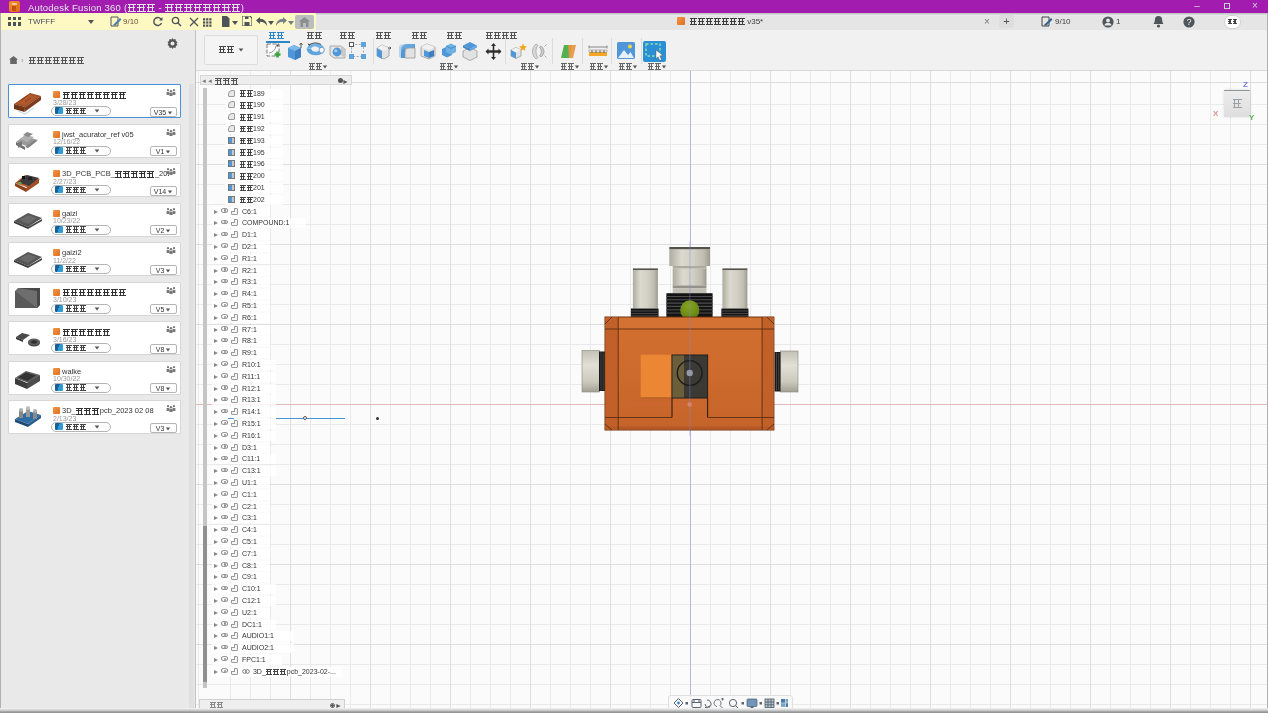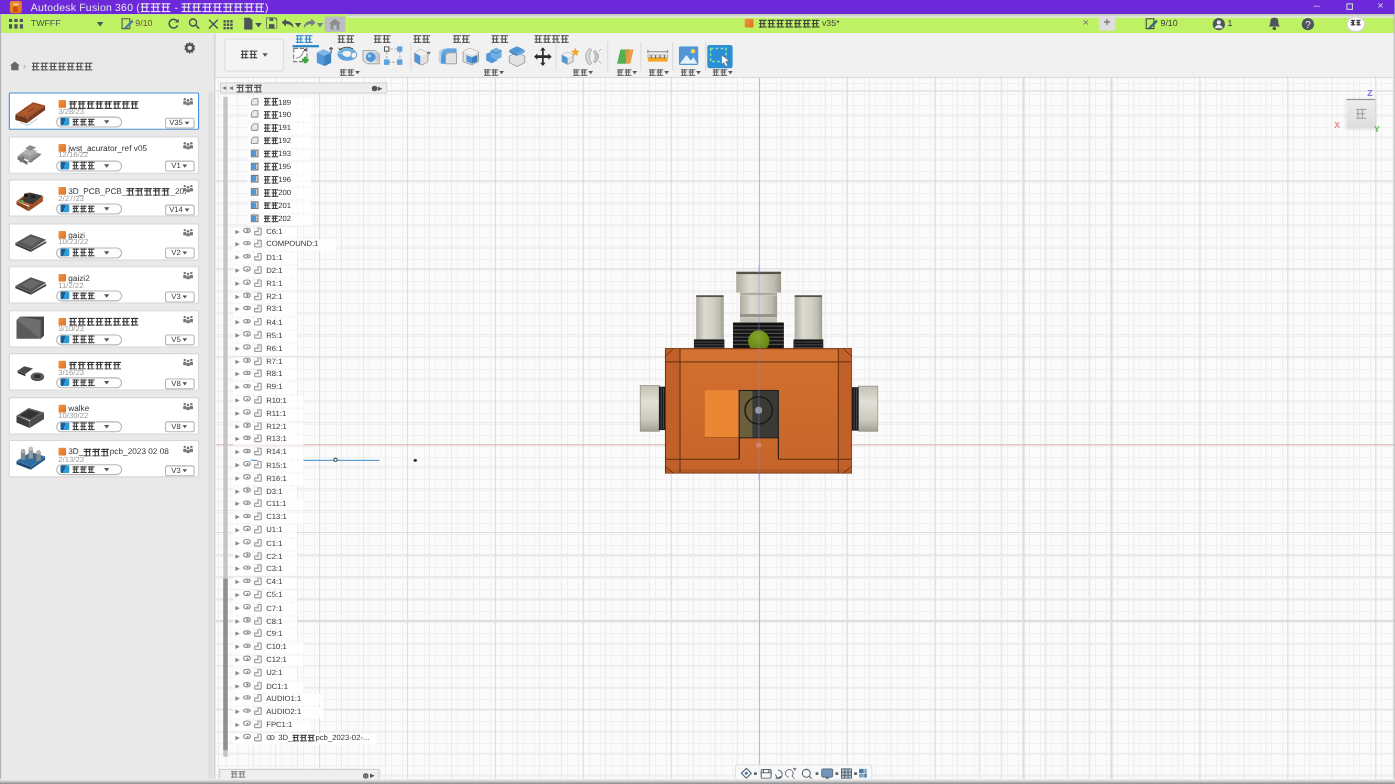--- a/index.html
+++ b/index.html
@@ -11,29 +11,29 @@
 linear-gradient(currentColor,currentColor) 0 46%/86% 1px,
 linear-gradient(currentColor,currentColor) 0 100%/100% 1px,
 linear-gradient(currentColor,currentColor) 22% 0/1px 100%,
 linear-gradient(currentColor,currentColor) 72% 14%/1px 86%;
 background-repeat:no-repeat}
 .g.s7{width:7px;height:7px}
 .g.s6{width:6px;height:6.5px}
 .g.s9{width:9px;height:9px}
 .car{display:inline-block;vertical-align:middle;width:0;height:0;border-left:3px solid transparent;border-right:3px solid transparent;border-top:4px solid #555}
 
-#titlebar{left:0;top:0;width:1268px;height:13px;background:#6d28d9}
+#titlebar{left:0;top:0;width:1268px;height:13px;background:#a21caf}
 #fl{left:9px;top:1px;width:11px;height:11px;background:linear-gradient(135deg,#f18f2c,#e06c12);border-radius:2px}
 #fl:before{content:"";position:absolute;left:3px;top:2px;width:5px;height:2px;background:#fff8}
 #fl:after{content:"";position:absolute;left:3px;top:5px;width:4px;height:5px;background:#c8500a}
 #ttext{left:28px;top:1.5px;font-size:9.5px;color:#e3e7e9;letter-spacing:.2px}
 .winbtn{top:0;width:30px;height:13px;color:#ccd1d4;font-size:10px;text-align:center;line-height:12px}
 
-#qat{left:0;top:13px;width:316px;height:17px;background:#bef264;color:#474f54}
-#tabstrip{left:316px;top:13px;width:952px;height:17px;background:#bef264}
+#qat{left:0;top:13px;width:316px;height:17px;background:#fef9c3;color:#474f54}
+#tabstrip{left:316px;top:13px;width:952px;height:17px;background:#e5e5e5}
 #tabstrip:before{content:"";position:absolute;left:0;top:0;width:100%;height:3px;background:linear-gradient(#b9bec0,#f1f1f1)}
 .qi{position:absolute;top:2px;font-size:9px;color:#4c5458}
 
 #lpanel{left:0;top:30px;width:196px;height:683px;background:#e9e9e9;border-right:1px solid #c2c2c2}
 .card{position:absolute;left:8px;width:173px;height:34px;background:#fff;border:1px solid #d7d7d7;border-radius:1px}
 .card.sel{border:1.5px solid #4a90d8}
 .cthumb{position:absolute;left:2px;top:2px;width:34px;height:29px}
 .ctitle{position:absolute;left:44px;top:5px;font-size:7.5px;color:#333;white-space:nowrap;max-width:116px;overflow:hidden}
 .cdate{position:absolute;left:44px;top:13.5px;font-size:7px;color:#999}
 .cpill{position:absolute;left:42px;top:21px;width:60px;height:10px;border:1px solid #b5b5b5;border-radius:5px;background:#fdfdfd;font-size:7px;color:#444;line-height:8px;padding-left:3px;white-space:nowrap}

